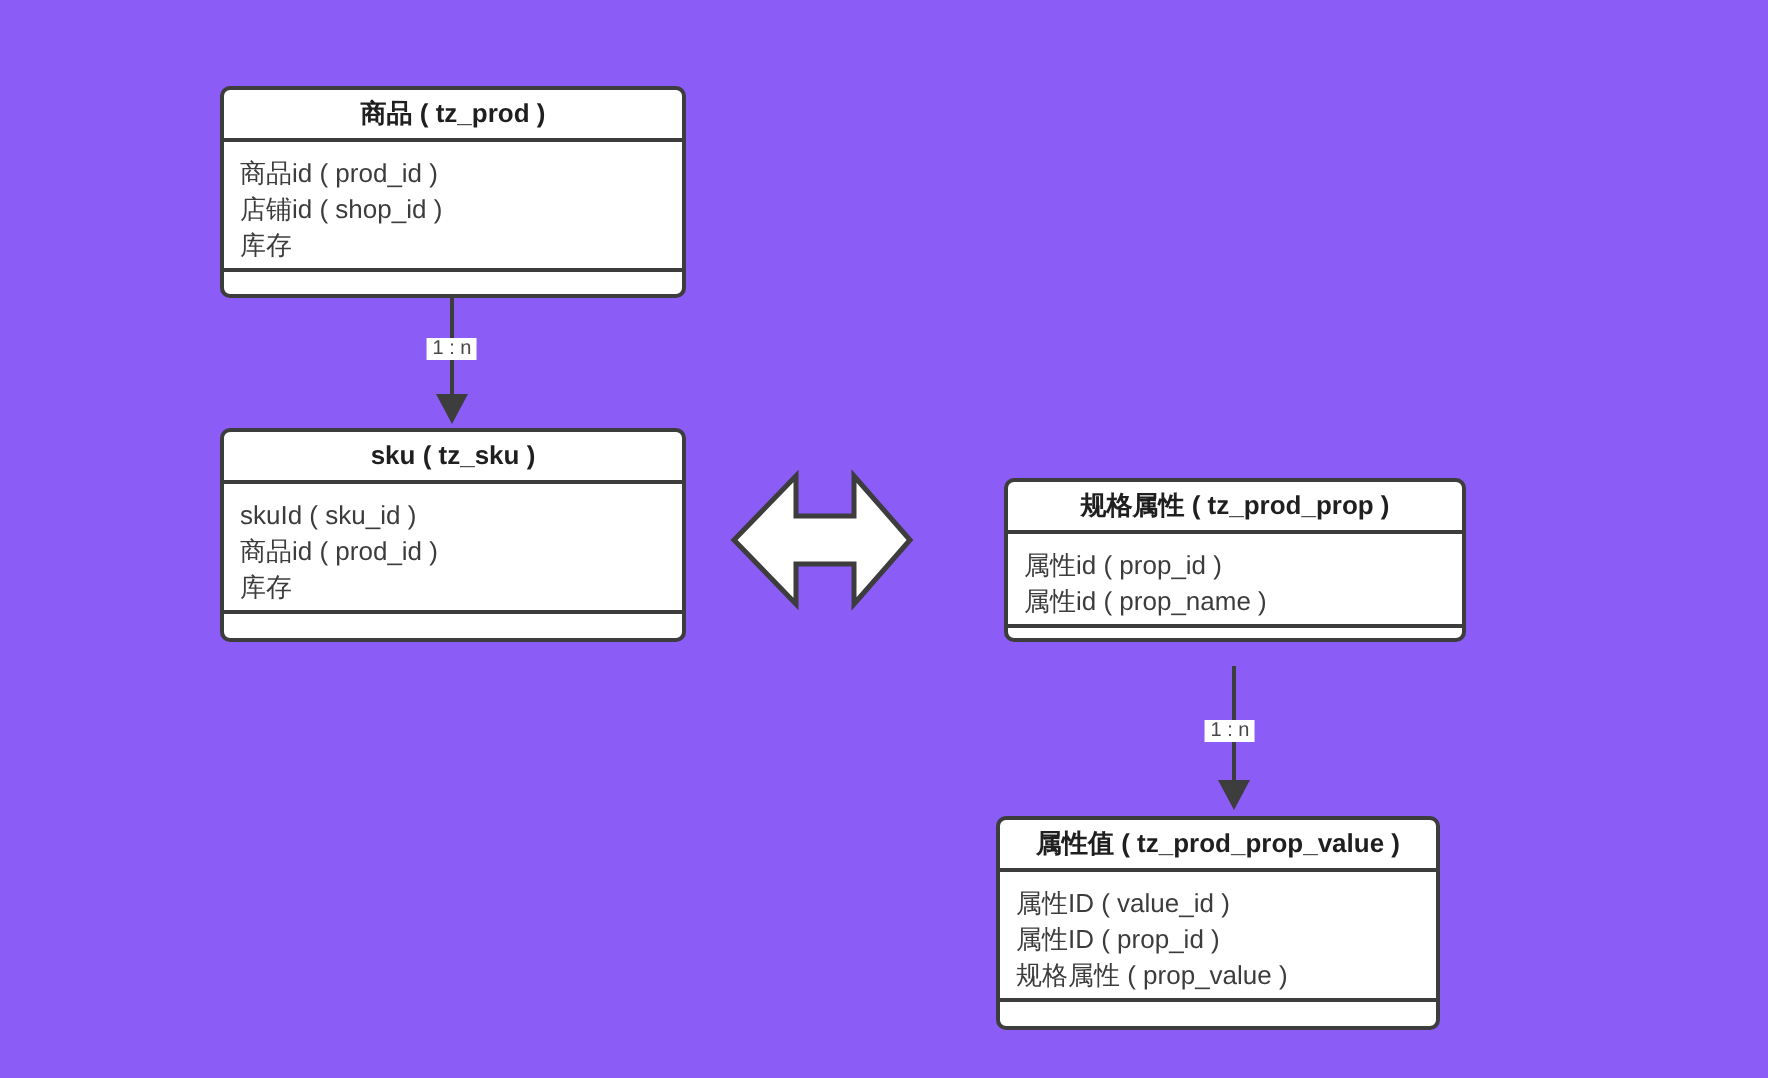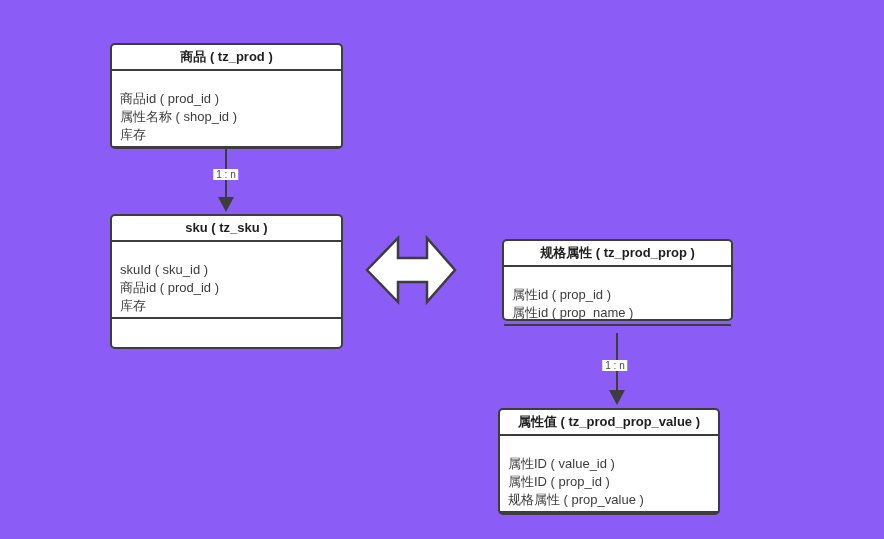--- a/index.html
+++ b/index.html
@@ -25,21 +25,21 @@
     line-height: 24px;
     border-bottom: 2px solid #3d3d3d;
     text-align: center;
     font-weight: bold;
     font-size: 13px;
     color: #1f1f1f;
     white-space: nowrap;
   }
   .entity-fields {
     flex: 0 0 auto;
-    padding: 19px 8px 2px 8px;
+    padding: 7px 8px 2px 8px;
   }
   .field {
     font-size: 13px;
     line-height: 18px;
     color: #3c3c3c;
     white-space: nowrap;
   }
   .entity-empty {
     flex: 1 1 auto;
     border-top: 2px solid #3d3d3d;
@@ -63,21 +63,21 @@
     background: #ffffff;
     padding: 0 3px;
     font-size: 10px;
     color: #474747;
     white-space: nowrap;
   }
   .relation-symbol { position: absolute; }
 
   
   #entity-prod            { left: 110px; top: 43px;  width: 233px; height: 106px; }
-  #entity-sku             { left: 110px; top: 214px; width: 233px; height: 135px; }
+  #entity-sku             { left: 110px; top: 214px; width: 233px; height: 107px; }
   #entity-prod-prop       { left: 502px; top: 239px; width: 231px; height: 82px; }
   #entity-prod-prop-value { left: 498px; top: 408px; width: 222px; height: 107px; }
 
   #connector-1-line  { left: 225px; top: 149px; height: 53px; }
   #connector-1-head  { left: 218px; top: 197px; }
   #connector-1-label { left: 226px; top: 169px; }
 
   #connector-2-line  { left: 616px; top: 333px; height: 57px; }
   #connector-2-head  { left: 609px; top: 390px; }
   #connector-2-label { left: 615px; top: 360px; }
@@ -86,21 +86,21 @@
 </style>
 </head>
 <body>
 
 <div class="canvas">
 
   <div class="entity" id="entity-prod">
     <div class="entity-title">商品 ( tz_prod )</div>
     <div class="entity-fields">
       <div class="field">商品id ( prod_id )</div>
-      <div class="field">属性名称 ( shop_id )</div>
+      <div class="field">店铺id ( shop_id )</div>
       <div class="field">库存</div>
     </div>
     <div class="entity-empty"></div>
   </div>
 
   <div class="vline" id="connector-1-line"></div>
   <div class="arrowhead-down" id="connector-1-head"></div>
   <div class="cardinality" id="connector-1-label">1 : n</div>
 
   <div class="entity" id="entity-sku">

